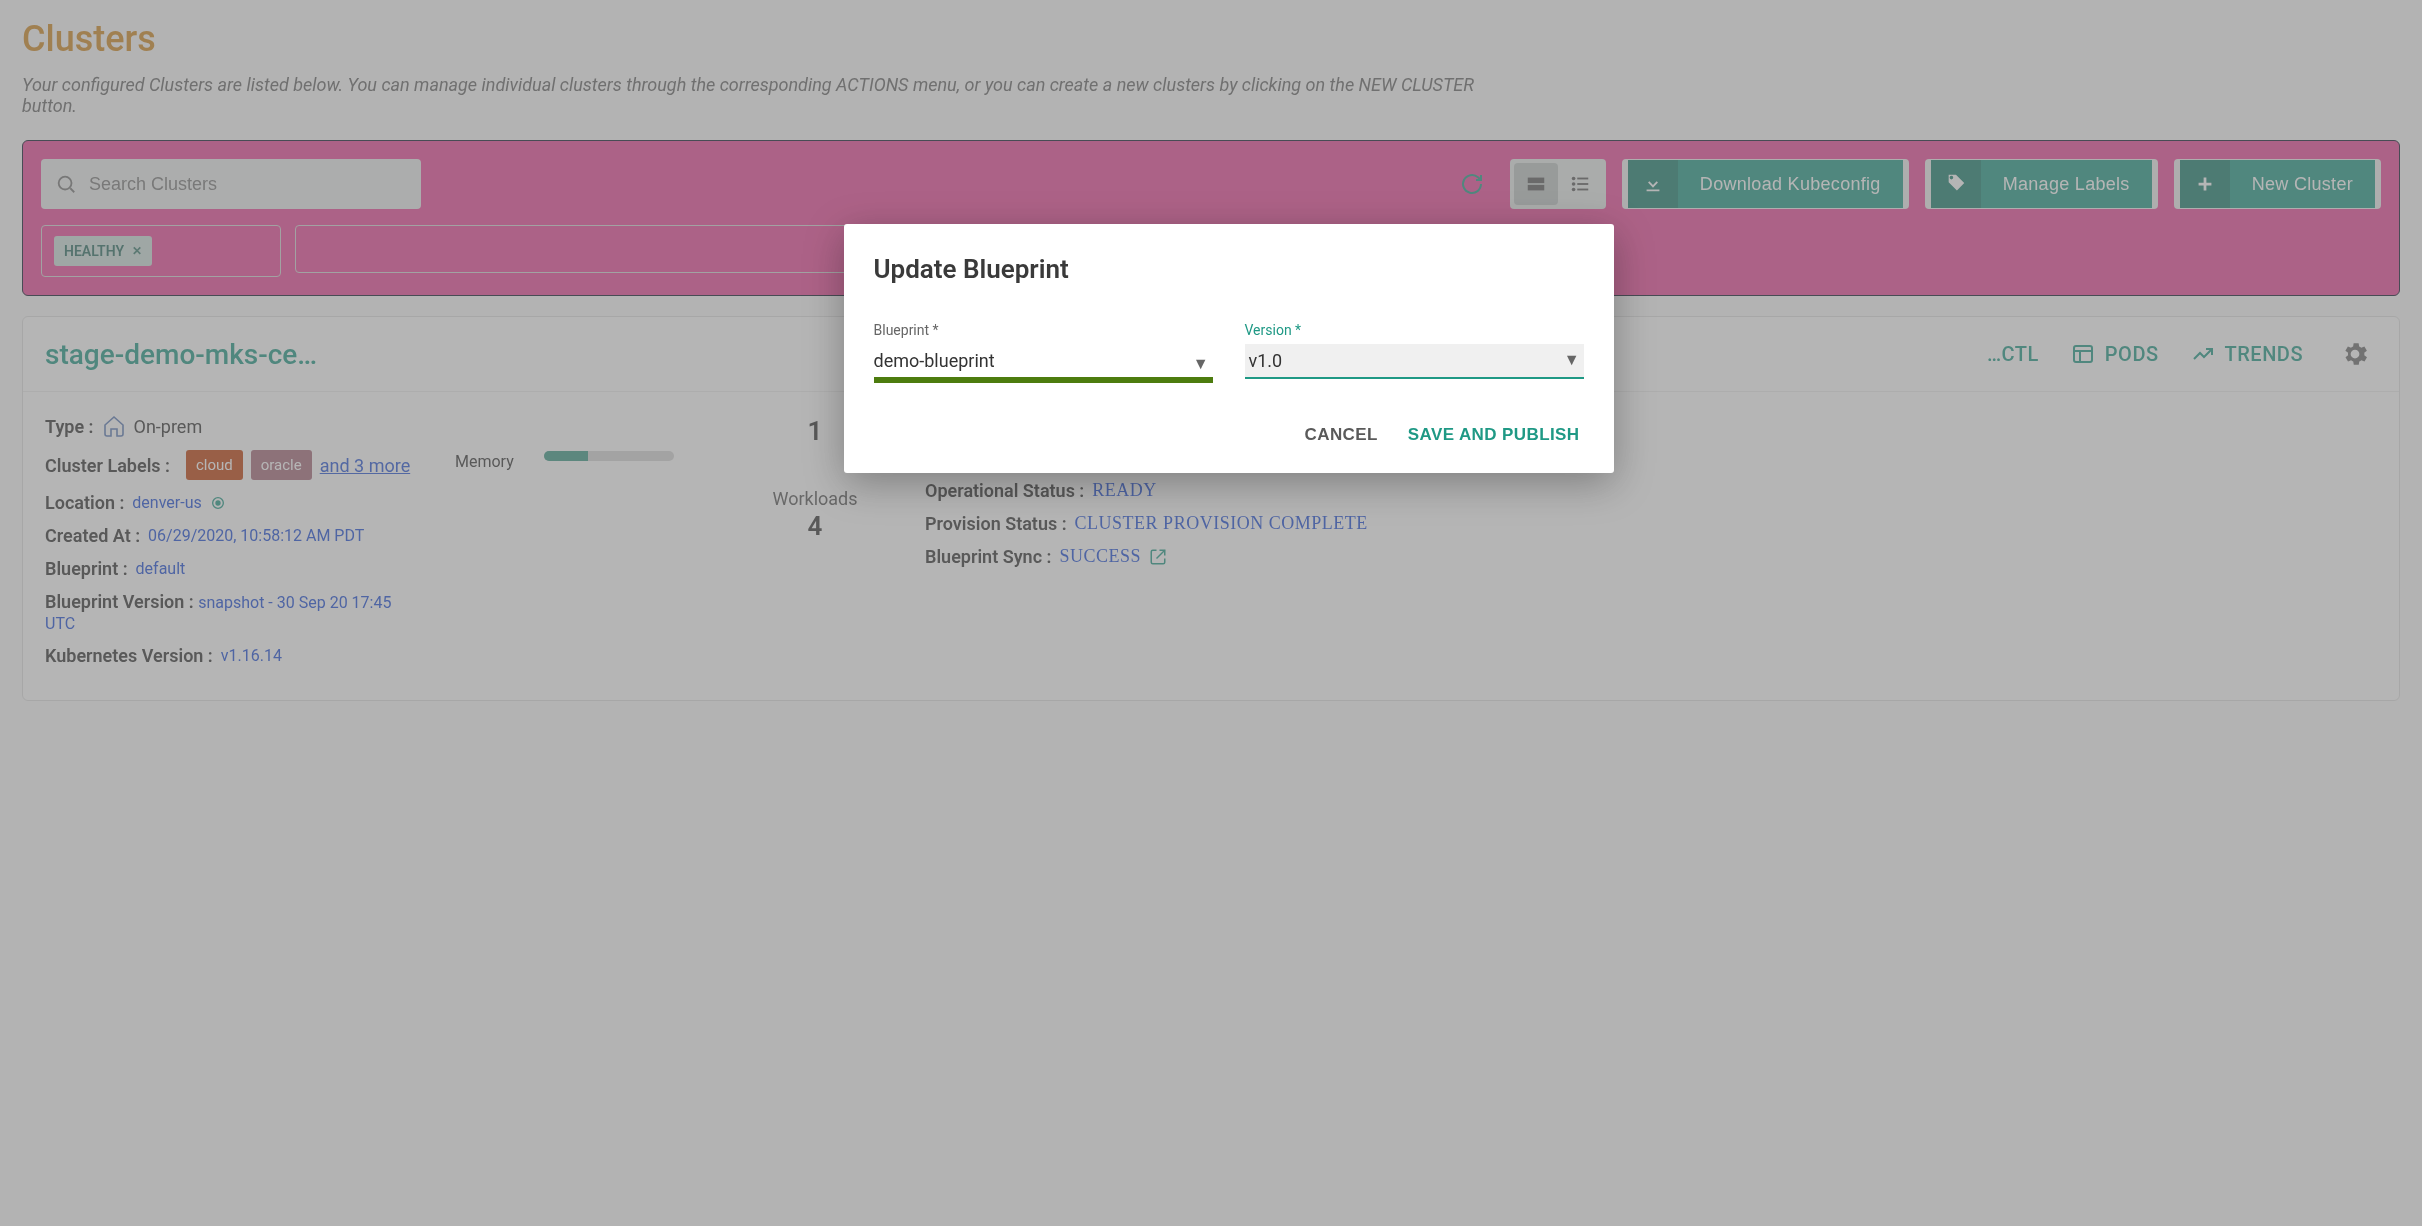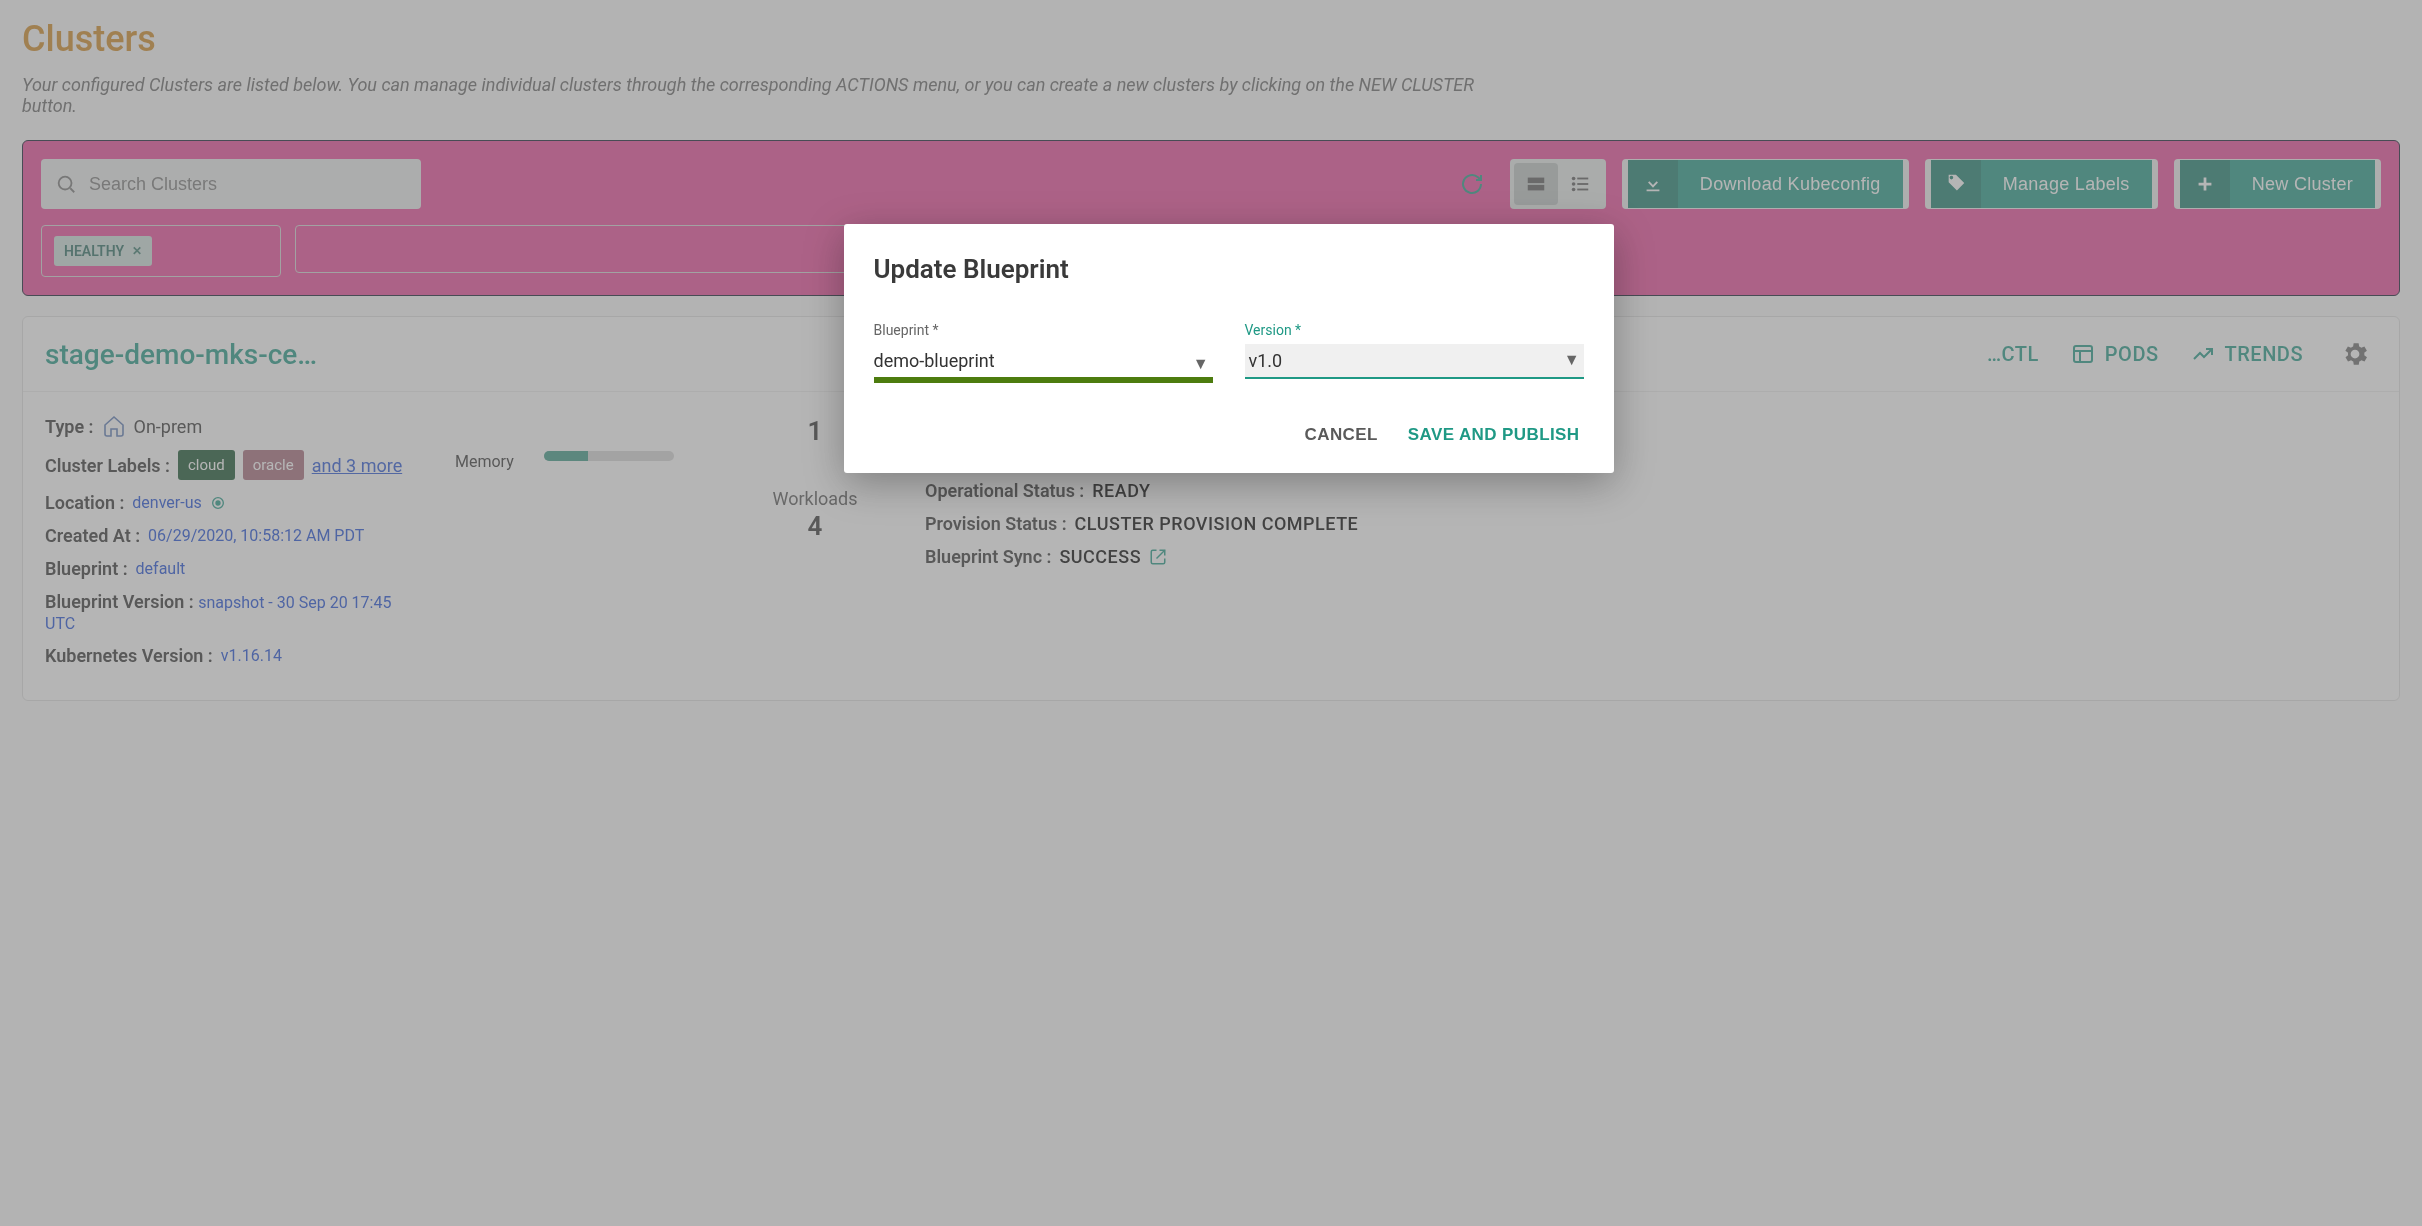--- a/index.html
+++ b/index.html
@@ -90,35 +90,35 @@
   .col-c { flex:0 0 160px; text-align:center; }
   .col-d { flex:1; }
 
   .kv-row { margin-bottom:12px; font-size:18px; color:#333; display:flex; flex-wrap:wrap; align-items:center; gap:8px; }
   .kv-row .k { font-weight:600; color:#333; }
   .home-icon { display:inline-flex; }
   .home-icon svg { width:24px; height:24px; }
   .label-tag {
     display:inline-block; color:#fff; font-size:15px; padding:6px 10px; border-radius:3px;
   }
-  .tag-cloud { background:#14532d; }
+  .tag-cloud { background:#c2410c;margin-left:8px; }
   .tag-oracle { background:#a76a7b; }
   .link { color:#2755d6; text-decoration:underline; font-size:18px; }
   .loc-icon svg { width:16px; height:16px; color:#1f9985; }
   .sub { color:#1d4ed8; font-size:16px; }
   .mem-bar { width:130px; height:10px; background:#d7d7d7; border-radius:5px; overflow:hidden; margin-left:96px; margin-top:-12px; position:relative; top:-3px;}
   .mem-bar .fill { height:100%; background:#3a9a86; width:34%; }
   .mem-row { display:flex; align-items:center; gap:30px; }
 
   .count-big { font-size:26px; font-weight:600; color:#333; margin-top:2px; }
   .count-label { font-size:18px; color:#555; margin-top:42px; }
 
   .status-line { font-size:18px; margin-bottom:12px; display:flex; align-items:center; gap:8px; flex-wrap:wrap; }
   .status-line .k { font-weight:600; color:#333; }
-  .status-val { color:#000000; font-weight:500; letter-spacing:0.5px; }
+  .status-val { color:#1d4ed8; font-weight:500; letter-spacing:0.5px;font-family:Liberation Serif, serif; }
   .muted { color:#8a8a8a; font-size:15px; }
   .dot { width:12px; height:12px; border-radius:50%; background:#34c759; display:inline-block; }
   .ext-icon svg { width:18px; height:18px; color:#1f9985; }
 
   
   .overlay {
     position:fixed; inset:0; background:rgba(120,120,120,0.55);
     display:flex; align-items:flex-start; justify-content:center;padding-left:35px;
   }
   .modal {

